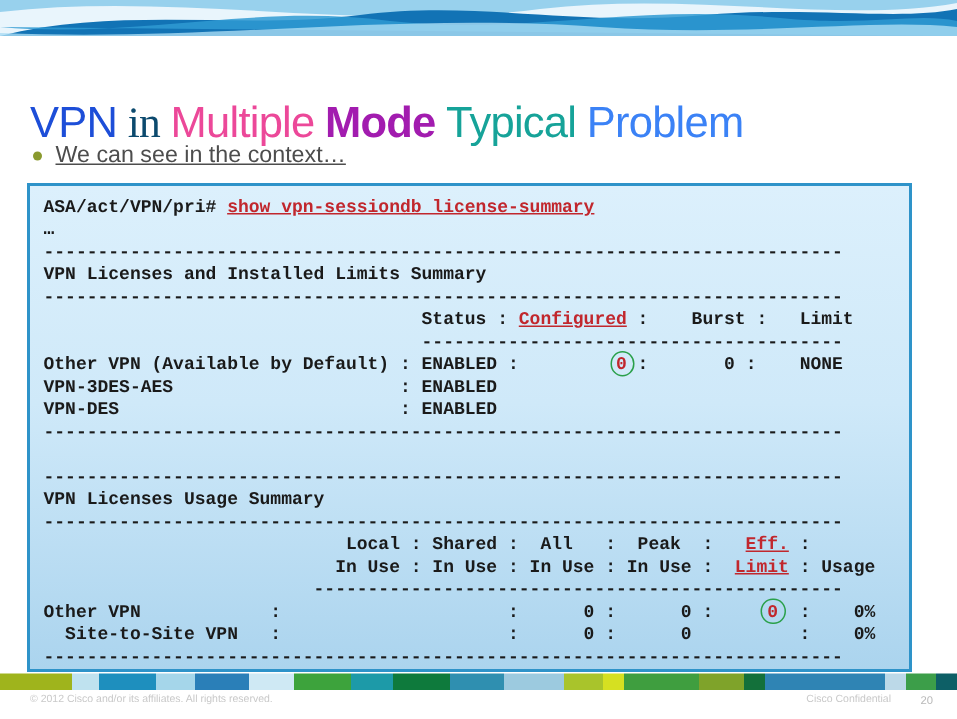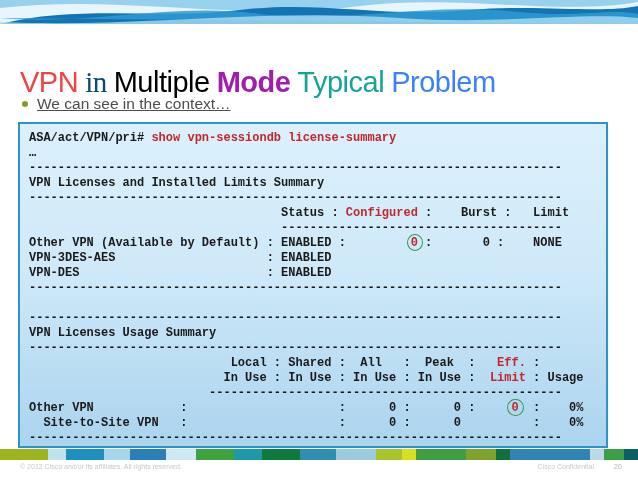--- a/index.html
+++ b/index.html
@@ -28,21 +28,21 @@
     border:2px solid #2e93c9;
     background:linear-gradient(180deg,#dcf0fc 0%,#cfe9f9 45%,#abd4ee 100%);
     box-sizing:content-box;
   }
   .console pre{
     margin:0;padding:7px 0 0 9px;
     font-family:"Liberation Mono","DejaVu Sans Mono",monospace;
     font-size:12px;line-height:15px;font-weight:700;color:#1a1a1a;
     white-space:pre;
   }
-  .red{color:#c1272d;}
+  .red{color:#c1272d;text-decoration:underline;}
   .circ{position:relative;color:#c1272d;}
   .circ::after{
     content:"";position:absolute;left:-4px;right:-5px;top:-2px;bottom:-1px;
     border:1.6px solid #2aa04a;border-radius:50%;
   }
   
   .strip{position:absolute;top:449px;left:0;width:638px;height:11px;display:flex;}
   .strip div{height:100%;}
   
   .footer-left{
@@ -61,21 +61,21 @@
 <div class="banner">
   <svg viewBox="0 0 638 24" preserveAspectRatio="none">
     <rect x="0" y="0" width="638" height="24" fill="#e9f5fc"></rect>
     <path d="M0,8 C120,-6 240,22 360,6 C460,-6 560,16 638,2 L638,0 L0,0 Z" fill="#7cc4e8" opacity="0.75"></path>
     <path d="M0,24 C80,4 160,20 240,10 C320,0 380,18 470,10 C540,4 600,14 638,6 L638,24 Z" fill="#1273b5"></path>
     <path d="M0,18 C90,26 170,2 260,14 C350,24 420,2 520,12 C580,18 610,8 638,14 L638,24 Z" fill="#2f9ad2" opacity="0.85"></path>
     <path d="M0,22 C140,28 260,8 400,18 C500,25 580,12 638,18 L638,24 L0,24 Z" fill="#aadcf4" opacity="0.8"></path>
   </svg>
 </div>
 
-<h1 class="title" id="title"><span style="color: #ef4444; margin-top: 28px;">VPN</span><span style="color: #0c4a6e; font-family: Liberation Serif, serif;">in</span><span style="color: #000000; text-align: center;">Multiple</span><span style="color: #a21caf; font-weight: bold;">Mode</span><span style="color: rgb(22, 163, 153); text-align: center;">Typical</span><span style="color: #3b82f6;">Problem</span></h1>
+<h1 class="title" id="title"><span style="color: #1d4ed8; margin-top: 28px;">VPN</span><span style="color: #0c4a6e; font-family: Liberation Serif, serif;">in</span><span style="color: #ec4899; text-align: center;">Multiple</span><span style="color: #a21caf; font-weight: bold;">Mode</span><span style="color: rgb(22, 163, 153); text-align: center;">Typical</span><span style="color: #3b82f6;">Problem</span></h1>
 
 <div class="bullet-row">
   <span class="bullet-dot" id="bulletDot" style="background: rgb(138, 154, 46);"></span>
   <span class="bullet-text">We can see in the context…</span>
 </div>
 
 <div class="console">
   <pre id="consoleOut"><span>ASA/act/VPN/pri# </span><span class="red">show vpn-sessiondb license-summary</span>
 <span>…</span>
 <span>--------------------------------------------------------------------------</span>

